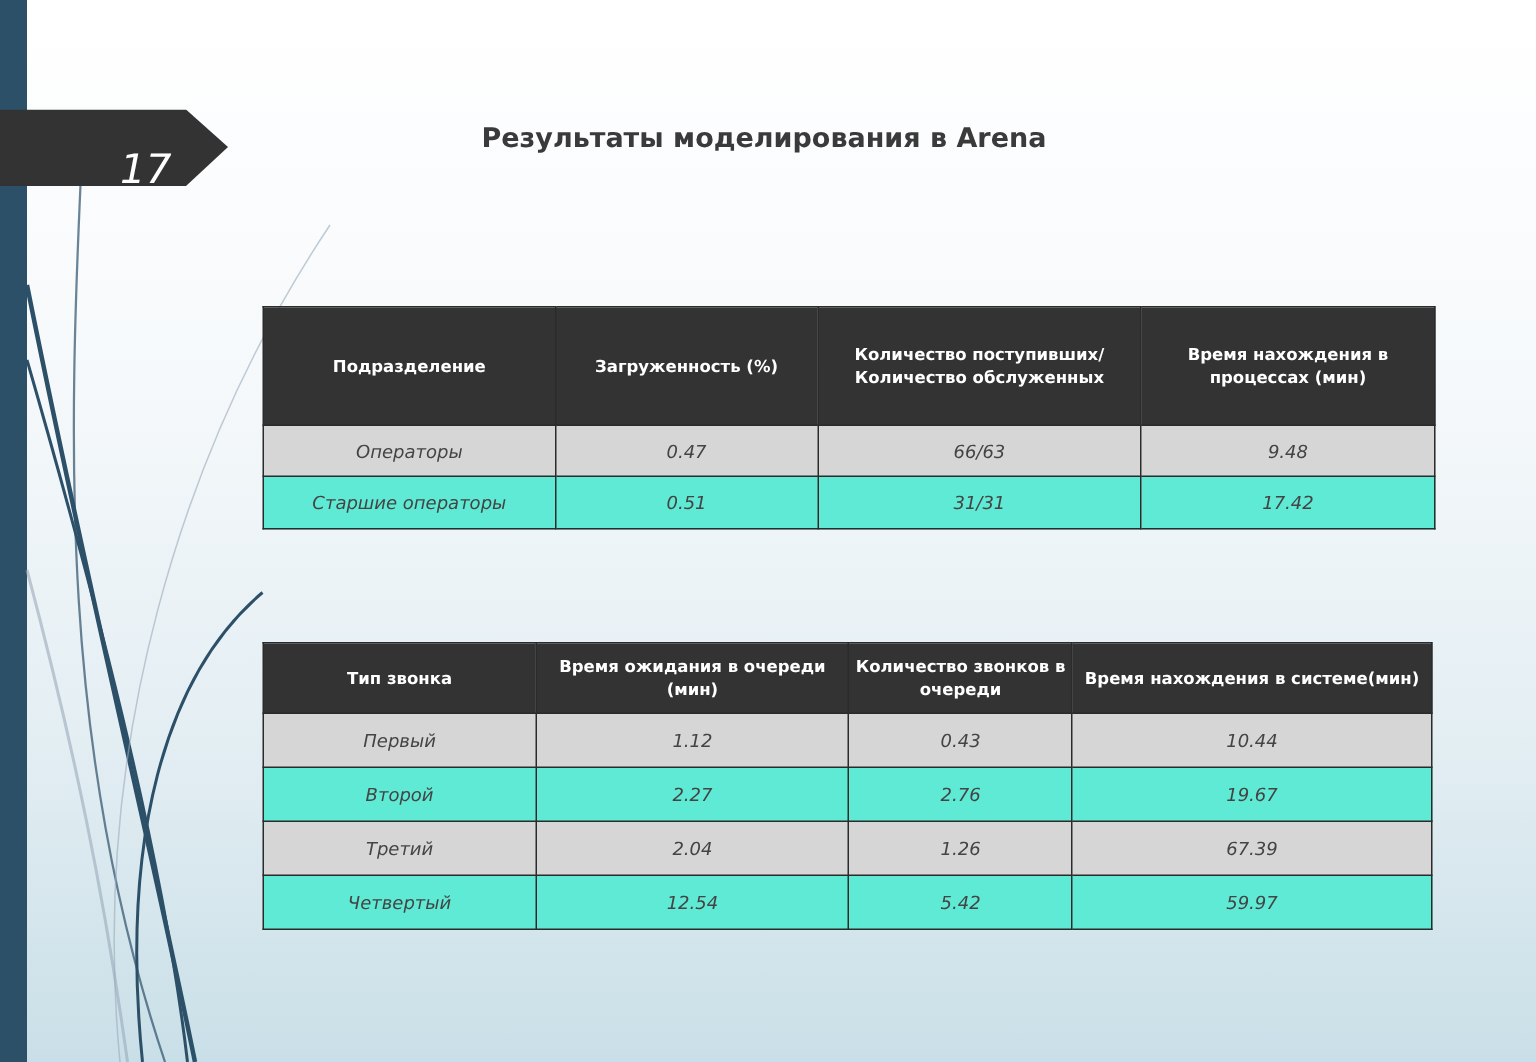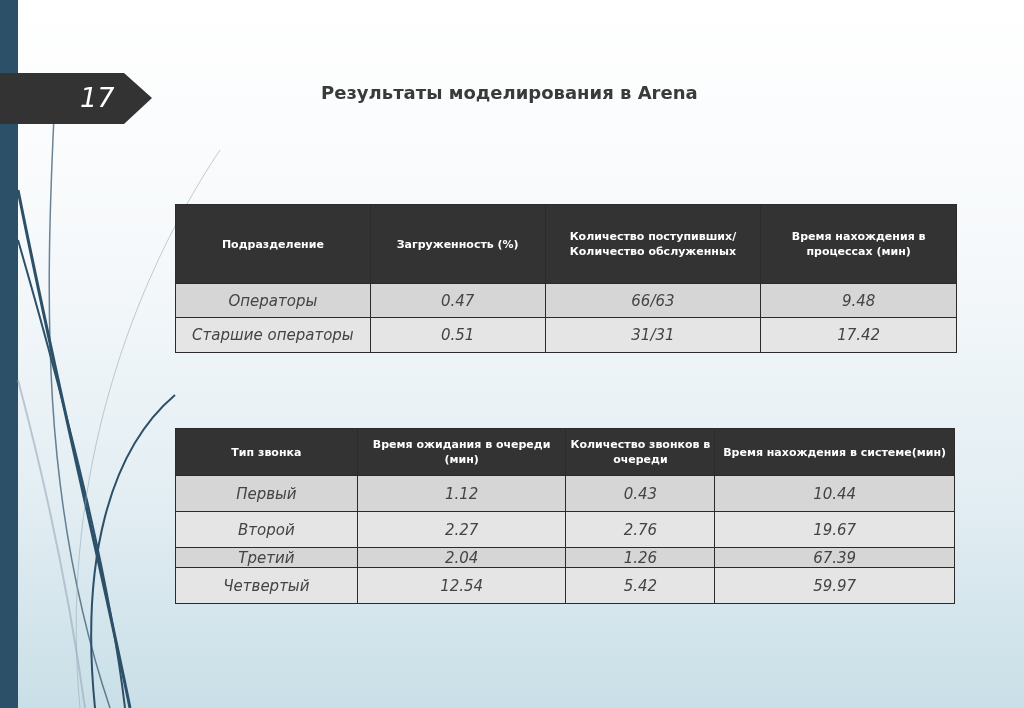--- a/index.html
+++ b/index.html
@@ -3,28 +3,28 @@
 <meta charset="utf-8">
 <style>
   html, body { margin:0; padding:0; }
   body { width:1024px; height:708px; position:relative; overflow:hidden;
     font-family:"DejaVu Sans", sans-serif;
     background: linear-gradient(to bottom, #ffffff 0%, #f6f9fb 35%, #e3eef3 70%, #c9dfe7 100%); }
   .left-bar { position:absolute; left:0; top:0; width:18px; height:708px; background:#2d5069; }
   .swoosh { position:absolute; left:0; top:0; width:260px; height:708px; }
   .num-tab { position:absolute; left:0; top:73px; width:152px; height:51px; }
   .num-tab svg { position:absolute; left:0; top:0; }
-  .num-text { position:absolute; left:80px; top:9px; font-size:27px; font-style:italic; color:#fff; font-family:"DejaVu Sans", sans-serif; }
+  .num-text { position:absolute; left:80px; top:25px; font-size:27px; font-style:italic; color:#fff; font-family:"DejaVu Sans", sans-serif; }
   .title { position:absolute; left:321px; top:82px; font-size:18px; font-weight:bold; color:#3a3a3a; letter-spacing:0px; }
   table { position:absolute; border-collapse:collapse; font-size:12px; }
   table td, table th { border:1.5px solid #2b2b2b; text-align:center; padding:0; }
   th { background:#333333; color:#ffffff; font-weight:bold; font-size:11px; line-height:15px; }
-  td { color:#444; font-style:italic; font-size:15px; }
+  td { color:#444; font-style:italic; font-size:12px; }
   tr.dark td { background:#d6d6d6; }
-  tr.light td { background:#e5e5e5; }
+  tr.light td { background:#5eead4; }
   #t1 { left:175px; top:204px; width:782px; }
   #t2 { left:175px; top:428px; width:780px; }
 </style>
 </head>
 <body>
 
 <div class="left-bar"></div>
 
 <svg class="swoosh" viewBox="0 0 260 708">
   <path d="M55 95 C45 300, 40 500, 110 708" stroke="#2d5069" stroke-width="1.5" fill="none" opacity="0.7"></path>
@@ -92,21 +92,21 @@
     <td>1.12</td>
     <td>0.43</td>
     <td>10.44</td>
   </tr>
   <tr class="light" style="height:36px">
     <td>Второй</td>
     <td>2.27</td>
     <td>2.76</td>
     <td>19.67</td>
   </tr>
-  <tr class="dark" style="height:20px">
+  <tr class="dark" style="height:36px">
     <td>Третий</td>
     <td>2.04</td>
     <td>1.26</td>
     <td>67.39</td>
   </tr>
   <tr class="light" style="height:36px">
     <td>Четвертый</td>
     <td>12.54</td>
     <td>5.42</td>
     <td>59.97</td>

